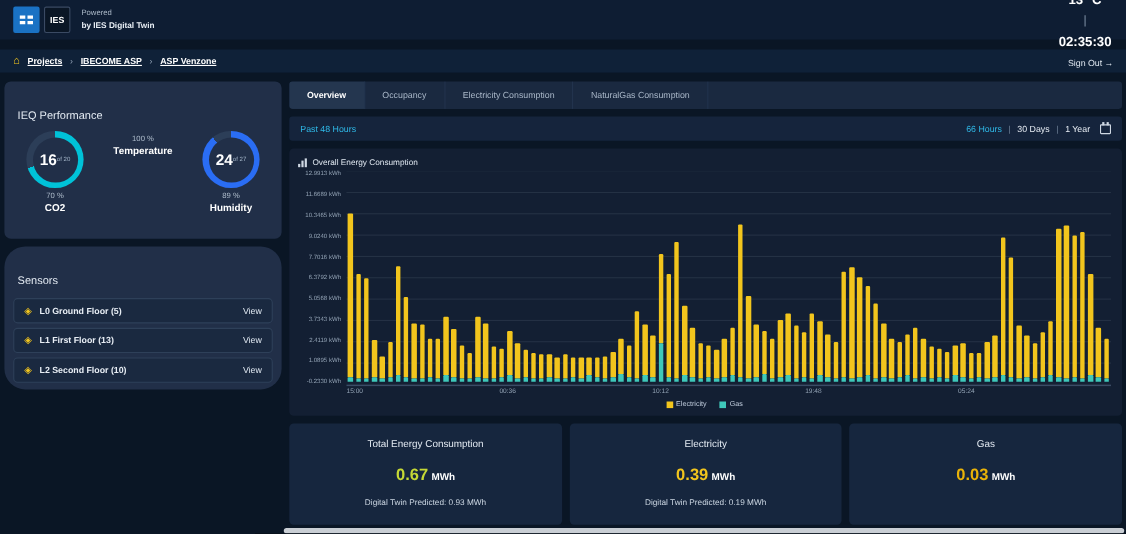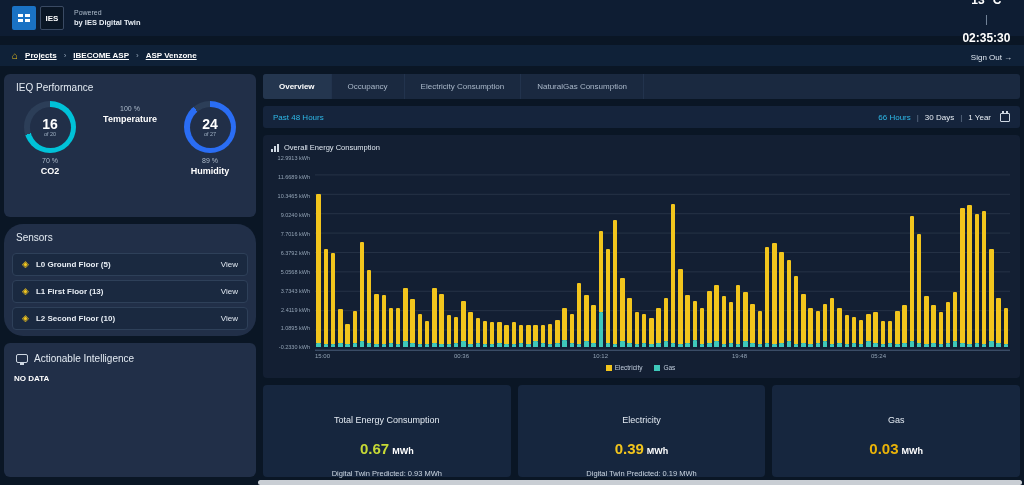--- a/index.html
+++ b/index.html
@@ -23,28 +23,28 @@
   
   .breadcrumb-bar { margin-top:9px; height:21px; background:#0f2138; display:flex; align-items:center; padding:0 12px; gap:7px; font-size:8px; }
   .bc-home { color:#f2c51d; font-size:10px; line-height:1; }
   .bc-link { color:#fff; font-weight:bold; text-decoration:underline; cursor:pointer; }
   .bc-sep { color:#8fa0b4; }
 
   
   .content { display:flex; gap:7px; padding:8px 4px 0 4px; height:411px; }
   .sidebar { width:252px; display:flex; flex-direction:column; gap:7px; flex-shrink:0; }
   .panel { background:#212f48; border-radius:6px; }
-  .panel-title { font-size:10px; color:#e3eaf2; padding:8px 12px 6px 12px; }
+  .panel-title { font-size:10px; color:#e3eaf2; padding:26px 12px 6px 12px; }
 
   
   .ieq-panel { height:143px; }
   .gauges { display:flex; justify-content:space-around; padding:2px 6px 0 6px; }
   .gauge { text-align:center; width:72px; }
   .ring { width:52px; height:52px; border-radius:50%; margin:0 auto; display:flex; align-items:center; justify-content:center; }
-  .ring-inner { width:41px; height:41px; border-radius:50%; background:#212f48; display:flex; flex-direction:column; align-items:center; justify-content:center; }
+  .ring-inner { width:41px; height:41px; border-radius:50%; background:#212f48; display:flex; align-items:center; justify-content:center; }
   .g-value { font-size:14px; font-weight:bold; color:#fff; line-height:1.05; }
   .g-of { font-size:5.5px; color:#9fb0c3; }
   .g-pct { font-size:7px; color:#aebccb; margin-top:4px; }
   .g-label { font-size:9px; font-weight:bold; color:#fff; margin-top:2px; }
 
   
   .sensors-panel { padding-bottom:6px;border-radius:19px; }
   .sensor-row { display:flex; align-items:center; gap:7px; background:#1a2940; border:1px solid #2e4059; border-radius:4px; margin:4px 8px 0 8px; padding:6px 9px; font-size:8px; cursor:pointer; }
   .sensor-label { flex:1; color:#e8eef5; font-weight:bold; }
   .sensor-view { color:#dfe7f0; font-size:8px; cursor:pointer; }
@@ -88,21 +88,21 @@
   .x-axis { position:relative; height:10px; margin-left:44px; font-size:6px; color:#93a3b5; }
   .x-axis span { position:absolute; top:2px; }
   .legend { height:13px; display:flex; align-items:center; justify-content:center; gap:12px; font-size:6.5px; color:#c2cede; }
   .legend-item { display:flex; align-items:center; gap:3px; }
   .legend-swatch { width:6px; height:6px; }
   .chart-glyph { display:flex; align-items:flex-end; gap:1px; height:8px; }
   .chart-glyph i { width:2px; background:#cfd8e3; display:block; }
 
   
   .cards { display:flex; gap:7px; height:92px; }
-  .card { flex:1; background:#16263e; border-radius:4px; text-align:center; padding-top:30px; }
+  .card { flex:1; background:#16263e; border-radius:4px; text-align:center; padding-top:13px; }
   .card-title { font-size:9px; color:#e3eaf2; }
   .card-value { margin-top:15px; }
   .card-num { font-size:15px; font-weight:bold; }
   .card-unit { font-size:9px; font-weight:bold; color:#fff; margin-left:3px; }
   .card-pred { font-size:7.5px; color:#cbd6e2; margin-top:11px; }
 
   .hscrollbar { position:absolute; bottom:0; left:258px; right:2px; height:5px; background:#c9ced4; border-radius:3px; }
 </style>
 </head>
 <body>
@@ -205,27 +205,20 @@
           <span class="sensor-label">L1 First Floor (13)</span>
           <span class="sensor-view">View</span>
         </div>
         <div class="sensor-row">
           <span class="sensor-icon">◈</span>
           <span class="sensor-label">L2 Second Floor (10)</span>
           <span class="sensor-view">View</span>
         </div>
       </section>
 
-      <section class="panel actionable-panel">
-        <div class="actionable-title-row">
-          <span class="monitor-icon"></span>
-          <span class="panel-title">Actionable Intelligence</span>
-        </div>
-        <div class="no-data">NO DATA</div>
-      </section>
 
     </aside>
 
     <main class="main">
 
       <div class="tabbar">
         <div class="tab active">Overview</div>
         <div class="tab">Occupancy</div>
         <div class="tab">Electricity Consumption</div>
         <div class="tab">NaturalGas Consumption</div>

